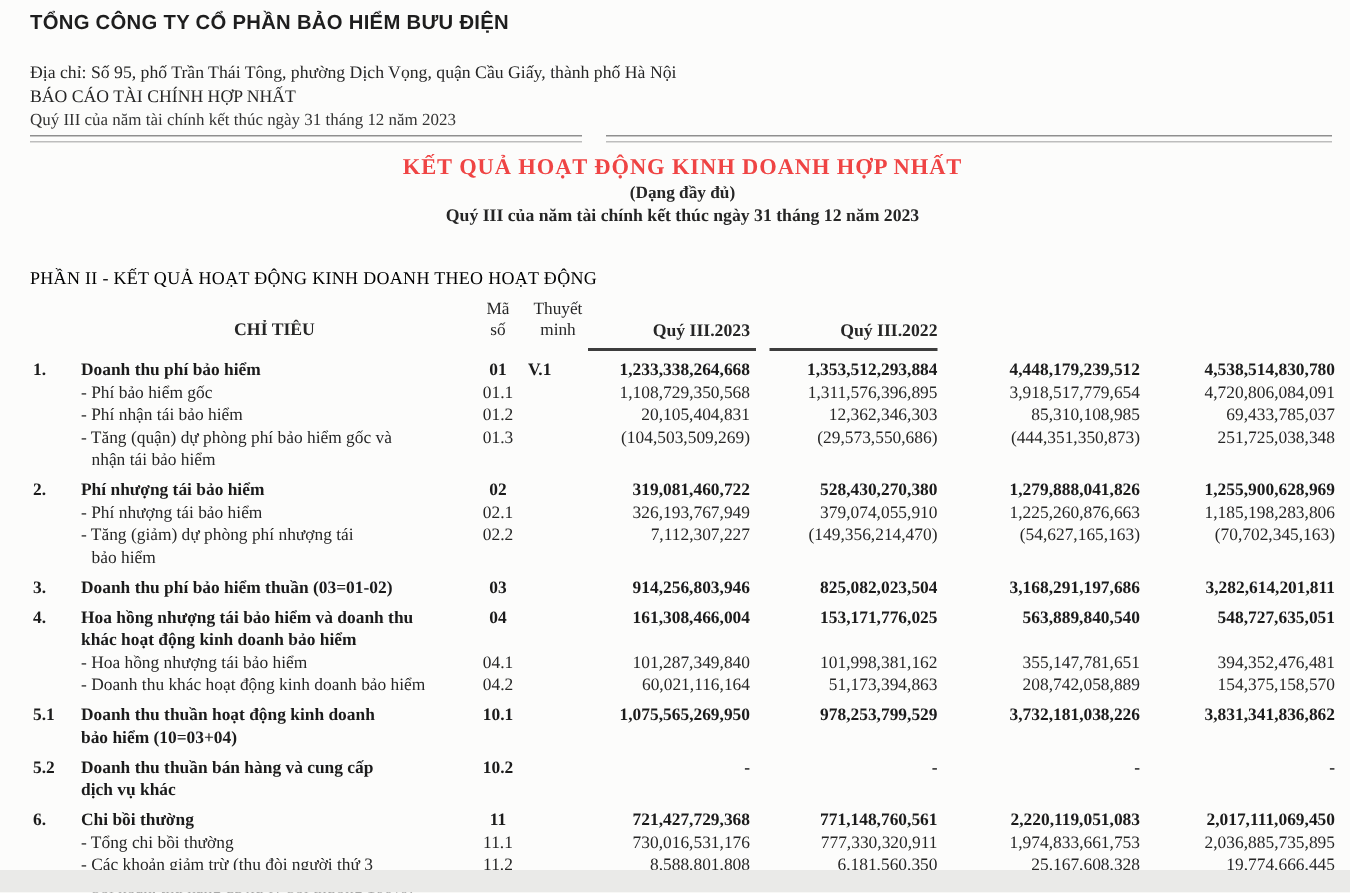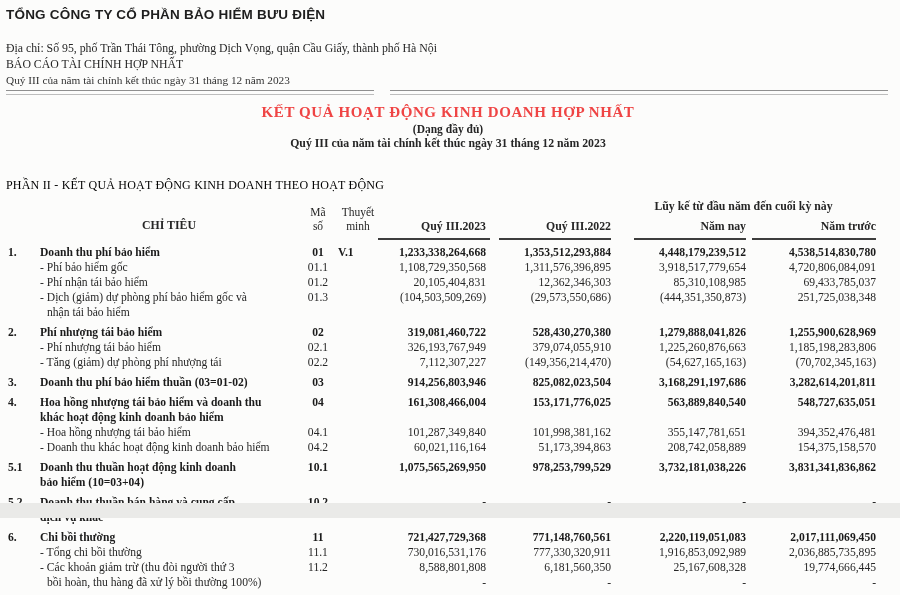--- a/index.html
+++ b/index.html
@@ -1,21 +1,21 @@
 <!DOCTYPE html>
 <html><head>
 <meta charset="utf-8">
 <style>
   html,body { margin:0; padding:0; }
   body {
     width:900px; height:595px; overflow:hidden; position:relative;
     background:#fcfcfb; color:#262626;
     font-family:"Liberation Serif", serif;
   }
-  .page { position:relative; width:900px; height:518px; padding:7px 10px 0 6px; box-sizing:border-box; }
+  .page { position:relative; width:900px; height:595px; padding:7px 10px 0 20px; box-sizing:border-box; }
 
   
   .company { font-family:"Liberation Sans", sans-serif; font-weight:bold; font-size:13.5px; letter-spacing:.2px; color:#1e1e1e; }
   .address { font-size:11.8px; margin-top:19px; }
   .report  { font-size:11.8px; margin-top:1px; }
   .period  { font-size:11.3px; margin-top:2px; color:#333; }
 
   .rule { display:flex; gap:16px; margin-top:4px; margin-right:2px; }
   .rule-seg { height:3px; border-top:1px solid #8f8f8f; border-bottom:1px solid #bdbdbd; }
   .rule-seg.seg1 { flex:0 0 368px; }
@@ -95,33 +95,20 @@
       <span>minh</span>
     </div>
     <div class="th-num">
       <div class="th-num-label">Quý III.2023</div>
       <div class="hline"></div>
     </div>
     <div class="th-num">
       <div class="th-num-label">Quý III.2022</div>
       <div class="hline"></div>
     </div>
-    <div class="th-luyke-wrap">
-      <div class="th-luyke">Lũy kế từ đầu năm đến cuối kỳ này</div>
-      <div class="th-luyke-cols">
-        <div class="th-num">
-          <div class="th-num-label">Năm nay</div>
-          <div class="hline"></div>
-        </div>
-        <div class="th-num">
-          <div class="th-num-label">Năm trước</div>
-          <div class="hline wide"></div>
-        </div>
-      </div>
-    </div>
   </div>
 
   <div class="tbody">
       <div class="tr grid-cols bold ">
     <div class="td c-num">1.</div>
     <div class="td c-label">Doanh thu phí bảo hiểm</div>
     <div class="td c-ma">01</div>
     <div class="td c-tm">V.1</div>
     <div class="td c-v">1,233,338,264,668</div>
     <div class="td c-v">1,353,512,293,884</div>
@@ -143,21 +130,21 @@
     <div class="td c-label">- Phí nhận tái bảo hiểm</div>
     <div class="td c-ma">01.2</div>
     <div class="td c-tm"></div>
     <div class="td c-v">20,105,404,831</div>
     <div class="td c-v">12,362,346,303</div>
     <div class="td c-v">85,310,108,985</div>
     <div class="td c-v">69,433,785,037</div>
   </div>
       <div class="tr grid-cols">
     <div class="td c-num"></div>
-    <div class="td c-label">- Dịch (giảm) dự phòng phí bảo hiểm gốc và</div>
+    <div class="td c-label">- Tăng (quận) dự phòng phí bảo hiểm gốc và</div>
     <div class="td c-ma">01.3</div>
     <div class="td c-tm"></div>
     <div class="td c-v">(104,503,509,269)</div>
     <div class="td c-v">(29,573,550,686)</div>
     <div class="td c-v">(444,351,350,873)</div>
     <div class="td c-v">251,725,038,348</div>
   </div>
       <div class="tr grid-cols cont sub">
     <div class="td c-num"></div>
     <div class="td c-label">nhận tái bảo hiểm</div>
@@ -191,20 +178,30 @@
       <div class="tr grid-cols">
     <div class="td c-num"></div>
     <div class="td c-label">- Tăng (giảm) dự phòng phí nhượng tái</div>
     <div class="td c-ma">02.2</div>
     <div class="td c-tm"></div>
     <div class="td c-v">7,112,307,227</div>
     <div class="td c-v">(149,356,214,470)</div>
     <div class="td c-v">(54,627,165,163)</div>
     <div class="td c-v">(70,702,345,163)</div>
   </div>
+      <div class="tr grid-cols cont sub">
+    <div class="td c-num"></div>
+    <div class="td c-label">bảo hiểm</div>
+    <div class="td c-ma"></div>
+    <div class="td c-tm"></div>
+    <div class="td c-v"></div>
+    <div class="td c-v"></div>
+    <div class="td c-v"></div>
+    <div class="td c-v"></div>
+  </div>
       <div class="tr grid-cols bold gap">
     <div class="td c-num">3.</div>
     <div class="td c-label">Doanh thu phí bảo hiểm thuần (03=01-02)</div>
     <div class="td c-ma">03</div>
     <div class="td c-tm"></div>
     <div class="td c-v">914,256,803,946</div>
     <div class="td c-v">825,082,023,504</div>
     <div class="td c-v">3,168,291,197,686</div>
     <div class="td c-v">3,282,614,201,811</div>
   </div>
@@ -298,21 +295,21 @@
     <div class="td c-v">2,220,119,051,083</div>
     <div class="td c-v">2,017,111,069,450</div>
   </div>
       <div class="tr grid-cols">
     <div class="td c-num"></div>
     <div class="td c-label">- Tổng chi bồi thường</div>
     <div class="td c-ma">11.1</div>
     <div class="td c-tm"></div>
     <div class="td c-v">730,016,531,176</div>
     <div class="td c-v">777,330,320,911</div>
-    <div class="td c-v">1,916,853,092,989</div>
+    <div class="td c-v">1,974,833,661,753</div>
     <div class="td c-v">2,036,885,735,895</div>
   </div>
       <div class="tr grid-cols">
     <div class="td c-num"></div>
     <div class="td c-label">- Các khoản giảm trừ (thu đòi người thứ 3</div>
     <div class="td c-ma">11.2</div>
     <div class="td c-tm"></div>
     <div class="td c-v">8,588,801,808</div>
     <div class="td c-v">6,181,560,350</div>
     <div class="td c-v">25,167,608,328</div>

